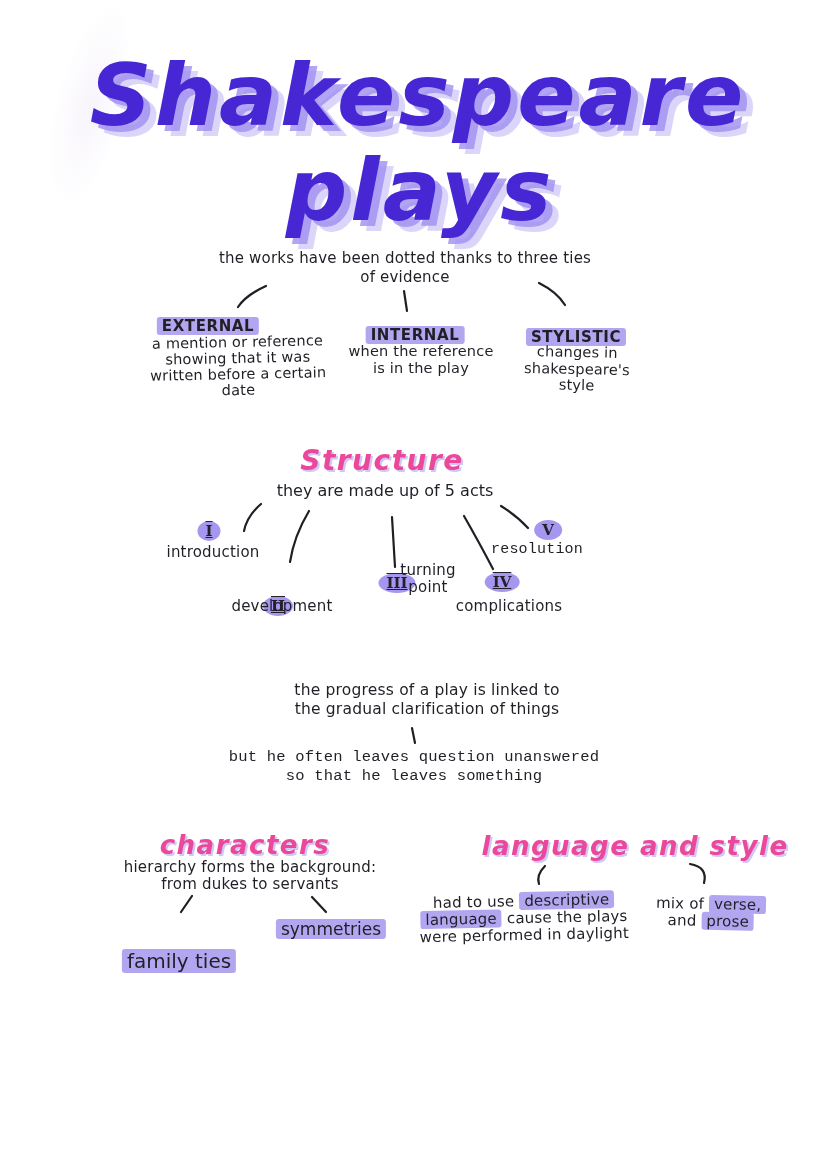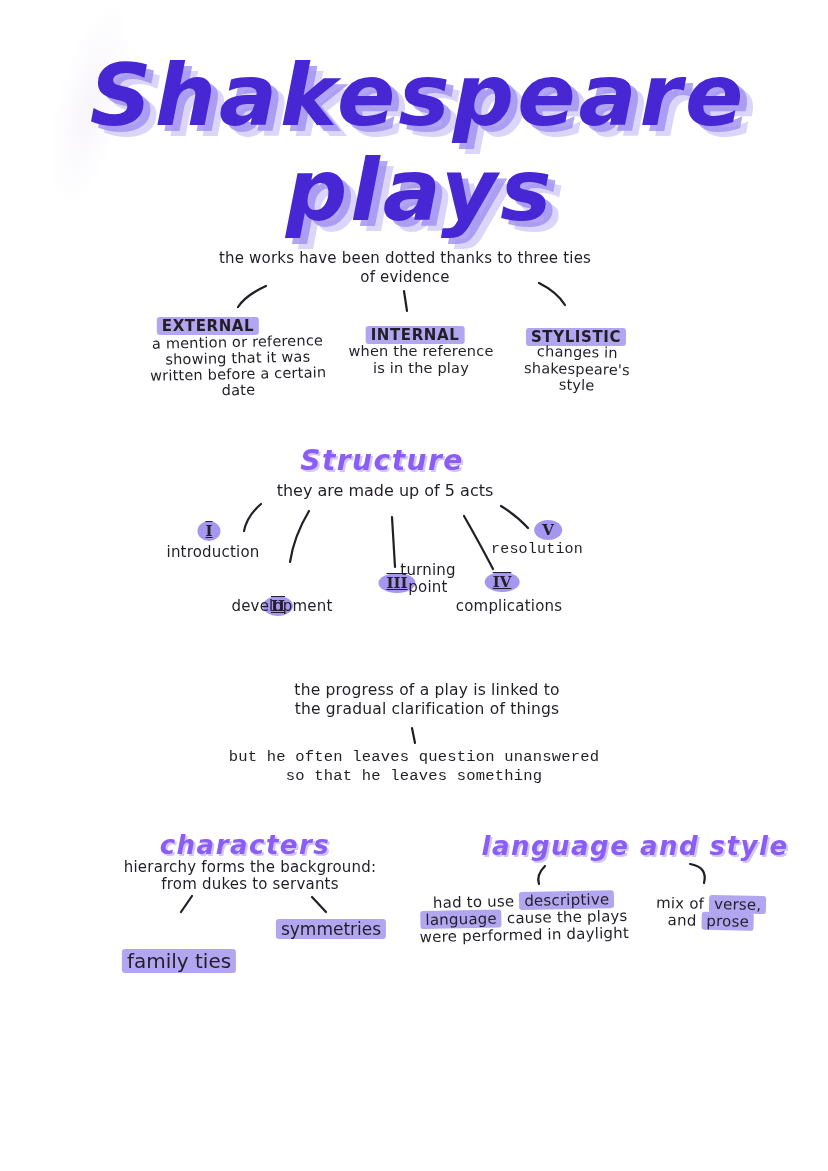--- a/index.html
+++ b/index.html
@@ -10,21 +10,21 @@
     background:#ffffff; overflow:hidden;
   }
   .abs { position:absolute; }
   .cx { transform:translateX(-50%); text-align:center; }
   .nowrap { white-space:nowrap; }
   .ink { color:#221e26; }
   .note { font-size:15px; line-height:19px; letter-spacing:.2px; }
   .cap { font-weight:700; font-size:15px; letter-spacing:.6px; }
   .hl { background:#b3a6f1; padding:0 5px; border-radius:3px; }
   .script {
-    font-style:italic; font-weight:700; color:#8b5cf6;
+    font-style:italic; font-weight:700; color:#ec4899;
     letter-spacing:1.5px;
     text-shadow:2px 2px 0 rgba(168,153,241,.55);
   }
   .title-line {
     font-style:italic; font-weight:700; color:#4726d4;
     font-size:86px; letter-spacing:3px; white-space:nowrap;
     text-shadow:7px 6px 0 rgba(159,143,240,.8), 13px 11px 0 rgba(176,162,244,.45);
   }
   .pill {
     display:inline-block; background:#a596ef; color:#241f2a;

